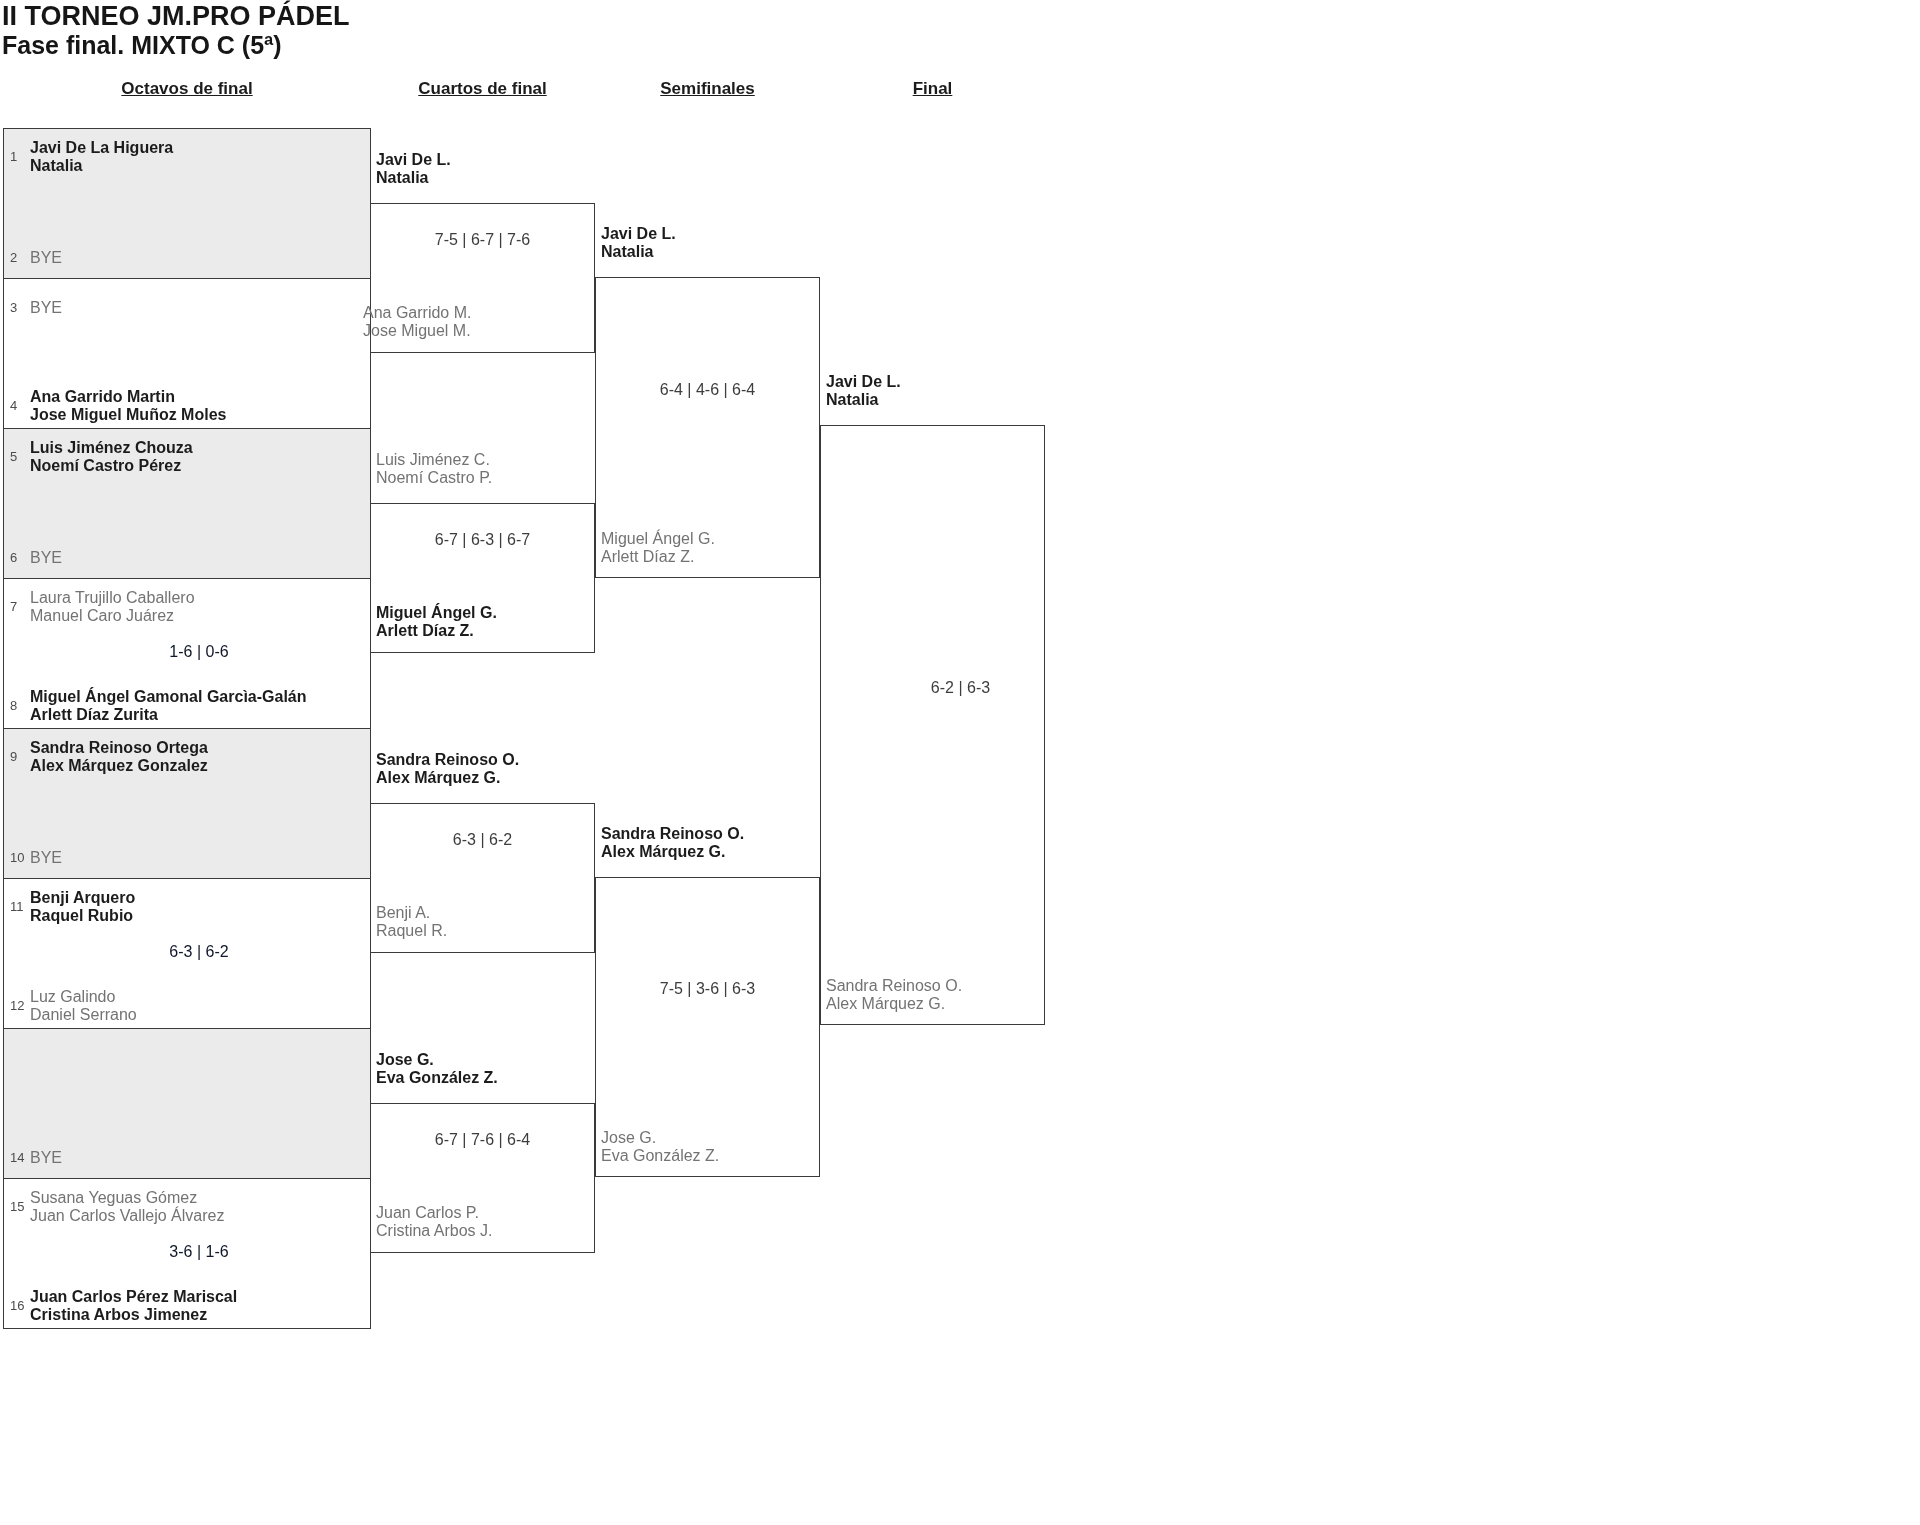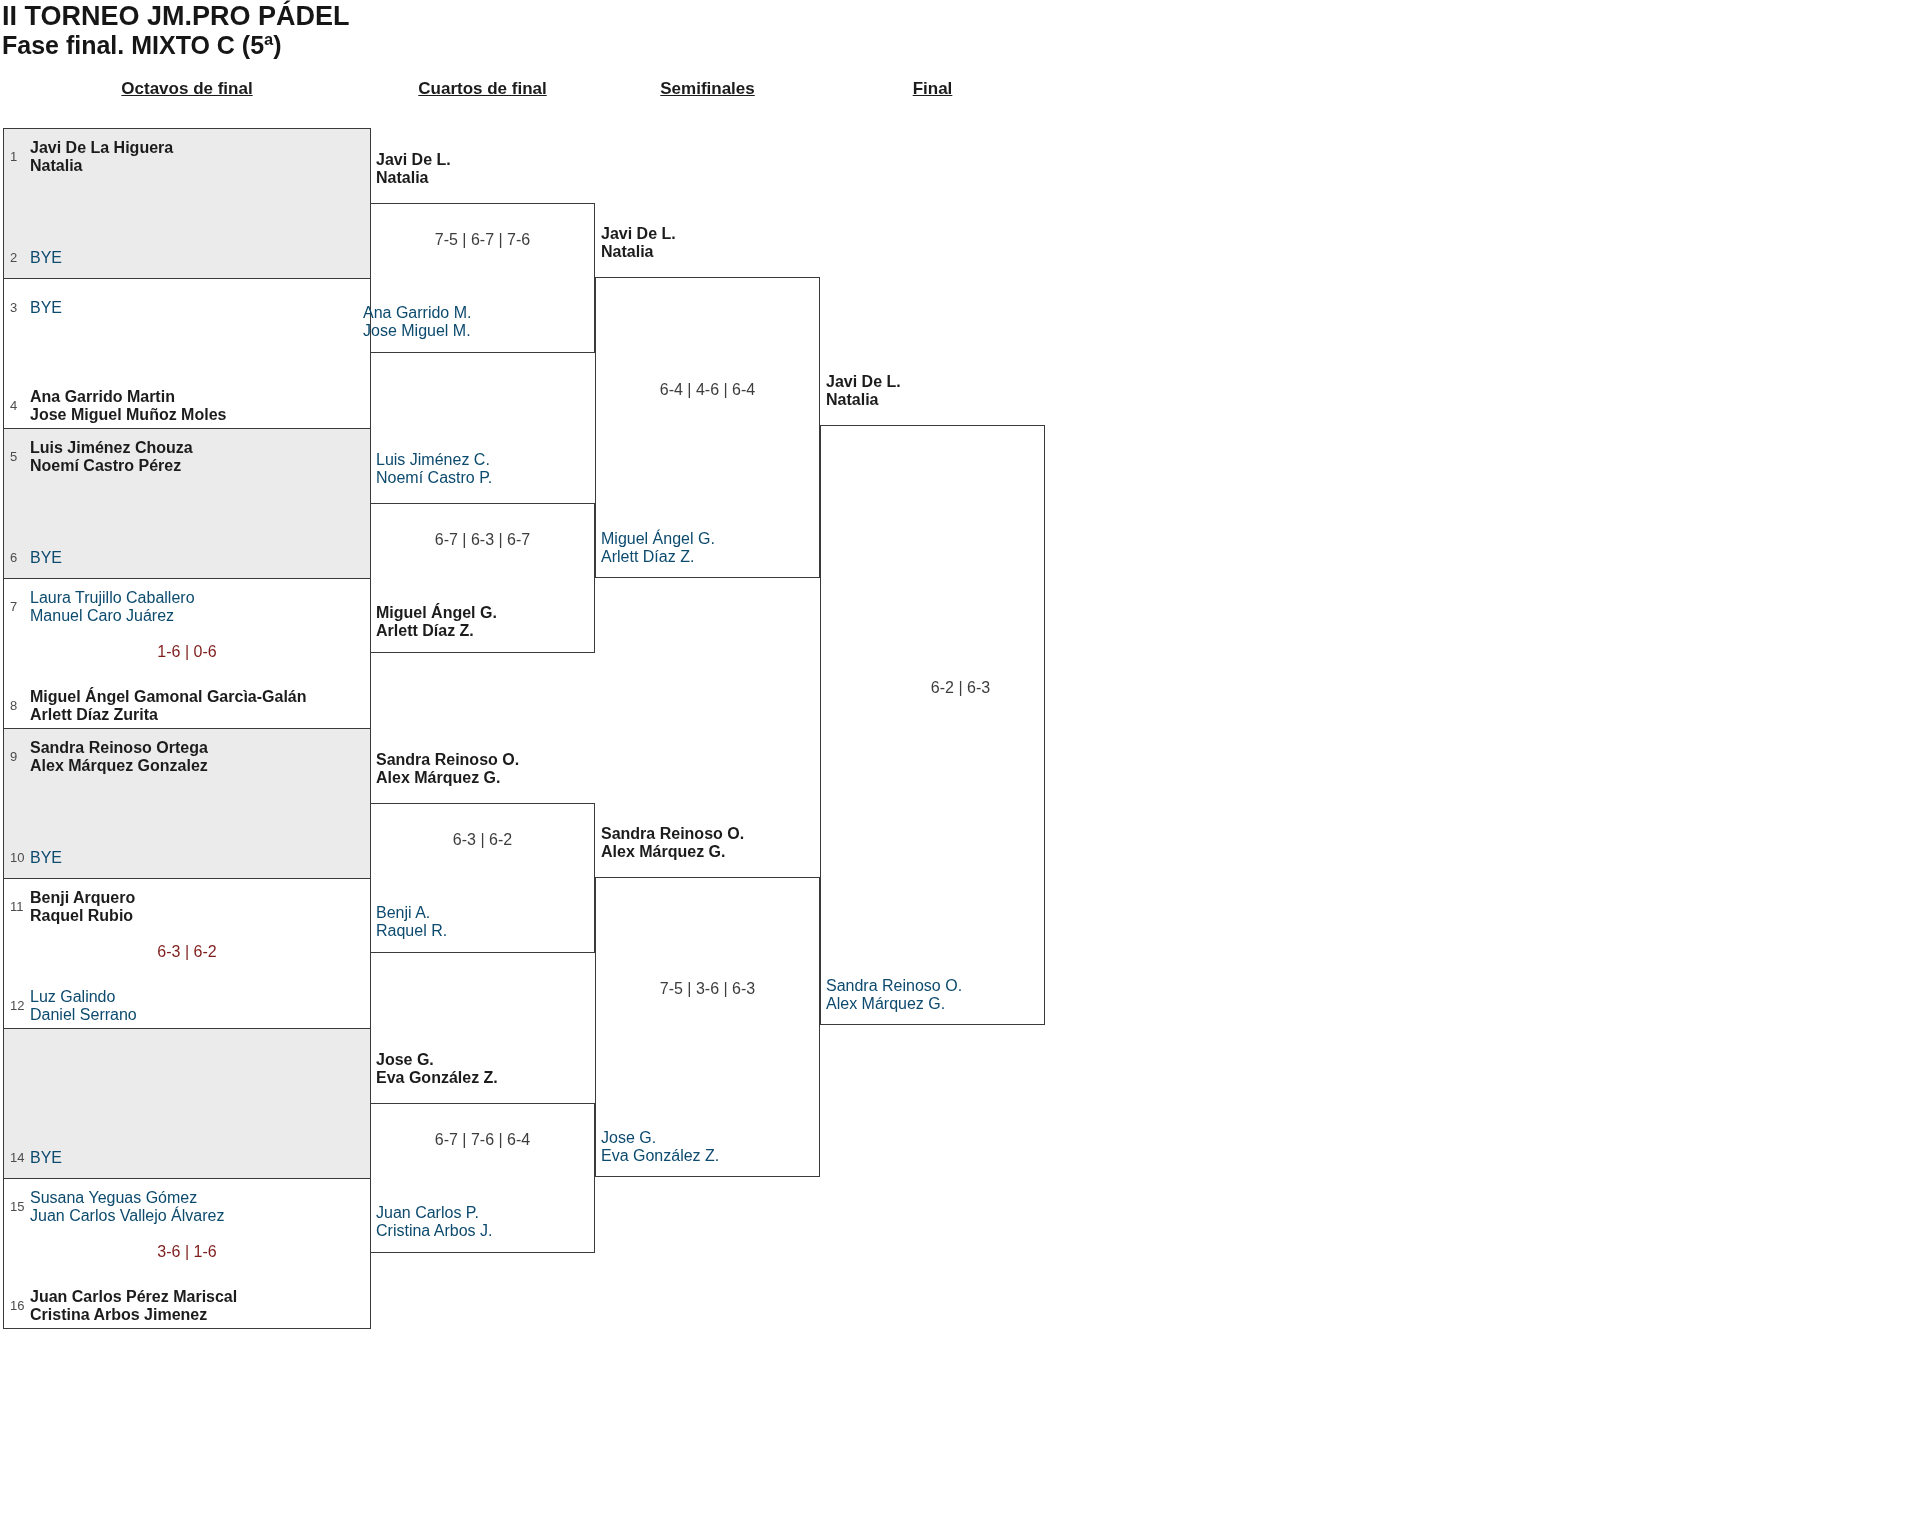--- a/index.html
+++ b/index.html
@@ -14,24 +14,24 @@
   
   .logo{position:absolute;left:1692px;top:4px;width:220px;height:62px;cursor:pointer;}
   .dot{position:absolute;border-radius:50%;}
   .logo-word{position:absolute;left:62px;top:2px;font-size:45px;font-weight:700;letter-spacing:-1.5px;color:#76b82d;}
   
   .obox{position:absolute;left:3px;width:368px;height:151px;border:1px solid #3a3a3a;box-sizing:border-box;background:#ffffff;}
   .obox.shaded{background:#ebebeb;}
   .trow{position:absolute;left:6px;right:6px;display:flex;align-items:center;}
   .seed{flex:0 0 20px;font-size:13px;color:#4c4c4c;line-height:18px;}
   .names{flex:1 1 auto;}
-  .n{display:block;font-size:16px;line-height:18px;color:#0c4a6e;}
+  .n{display:block;font-size:16px;line-height:18px;color:#737373;}
   .n:empty{display:none;}
   .winner .n{font-weight:700;color:#1c1c1c;}
-  .oscore{position:absolute;left:0;top:64px;width:100%;text-align:center;font-size:16px;color:#7f1d1d;}
+  .oscore{position:absolute;left:12px;top:64px;width:100%;text-align:center;font-size:16px;color:#0f172a;}
   .oscore:empty{display:none;}
   
   .mrect{position:absolute;border:1px solid #3a3a3a;box-sizing:border-box;background:transparent;}
   .rlabel{position:absolute;width:215px;}
   .rscore{position:absolute;width:225px;text-align:center;font-size:16px;color:#3d3d3d;}
 </style>
 </head>
 <body>
 
 <div id="canvas">

